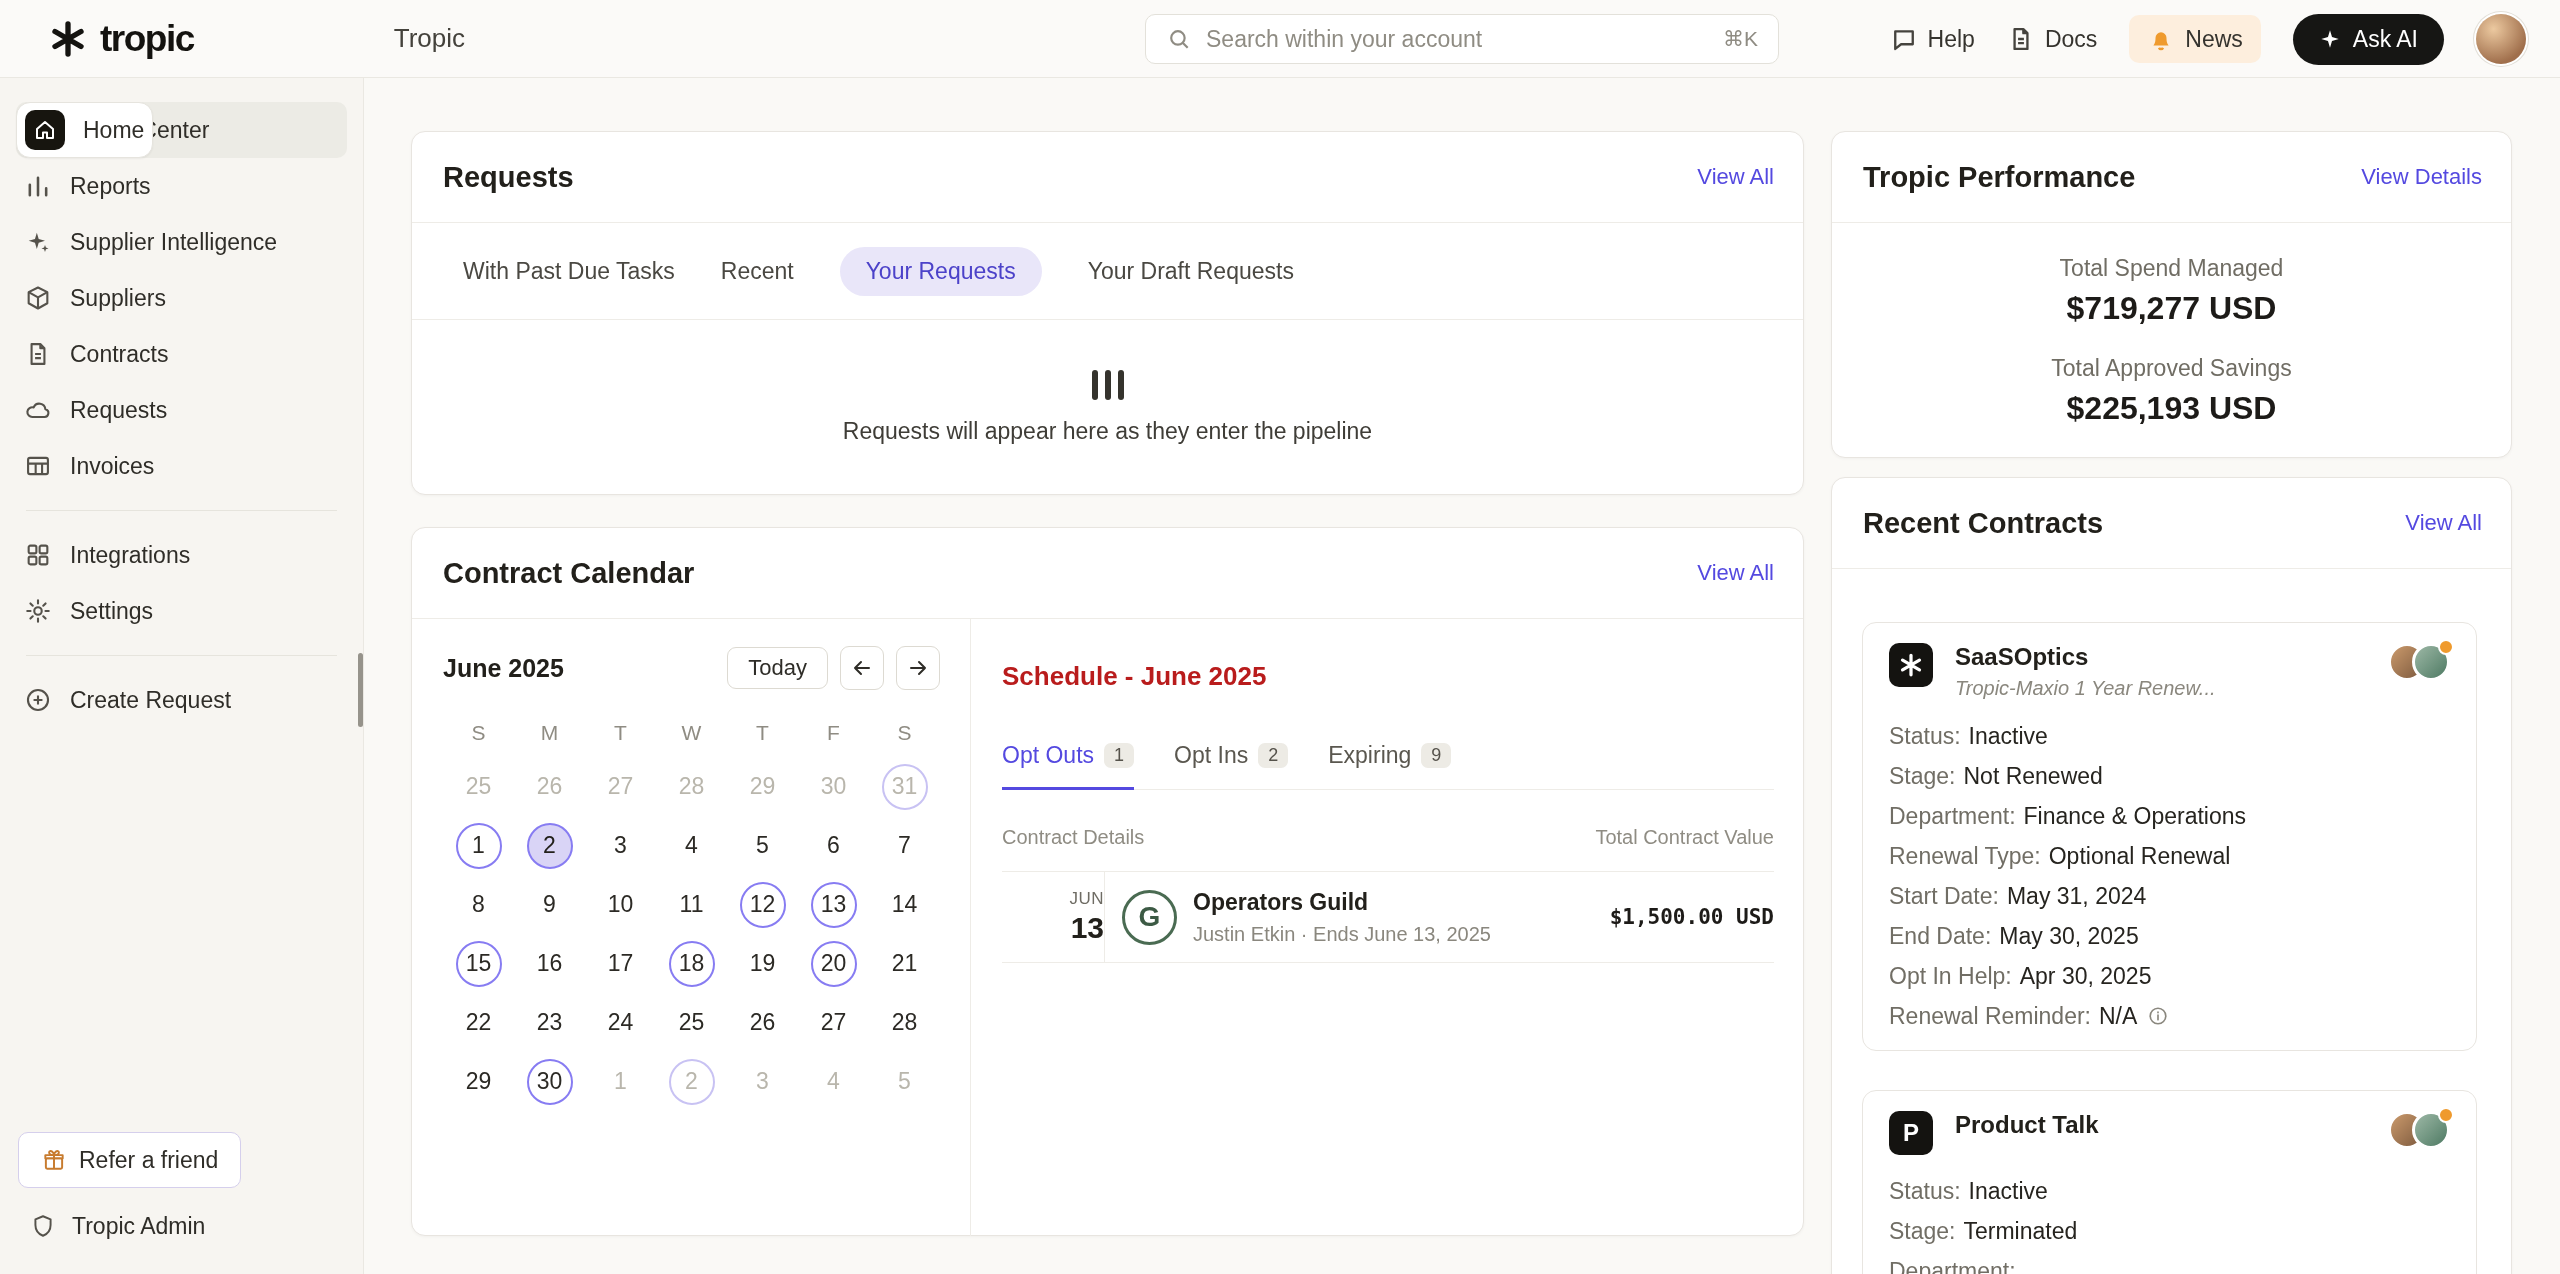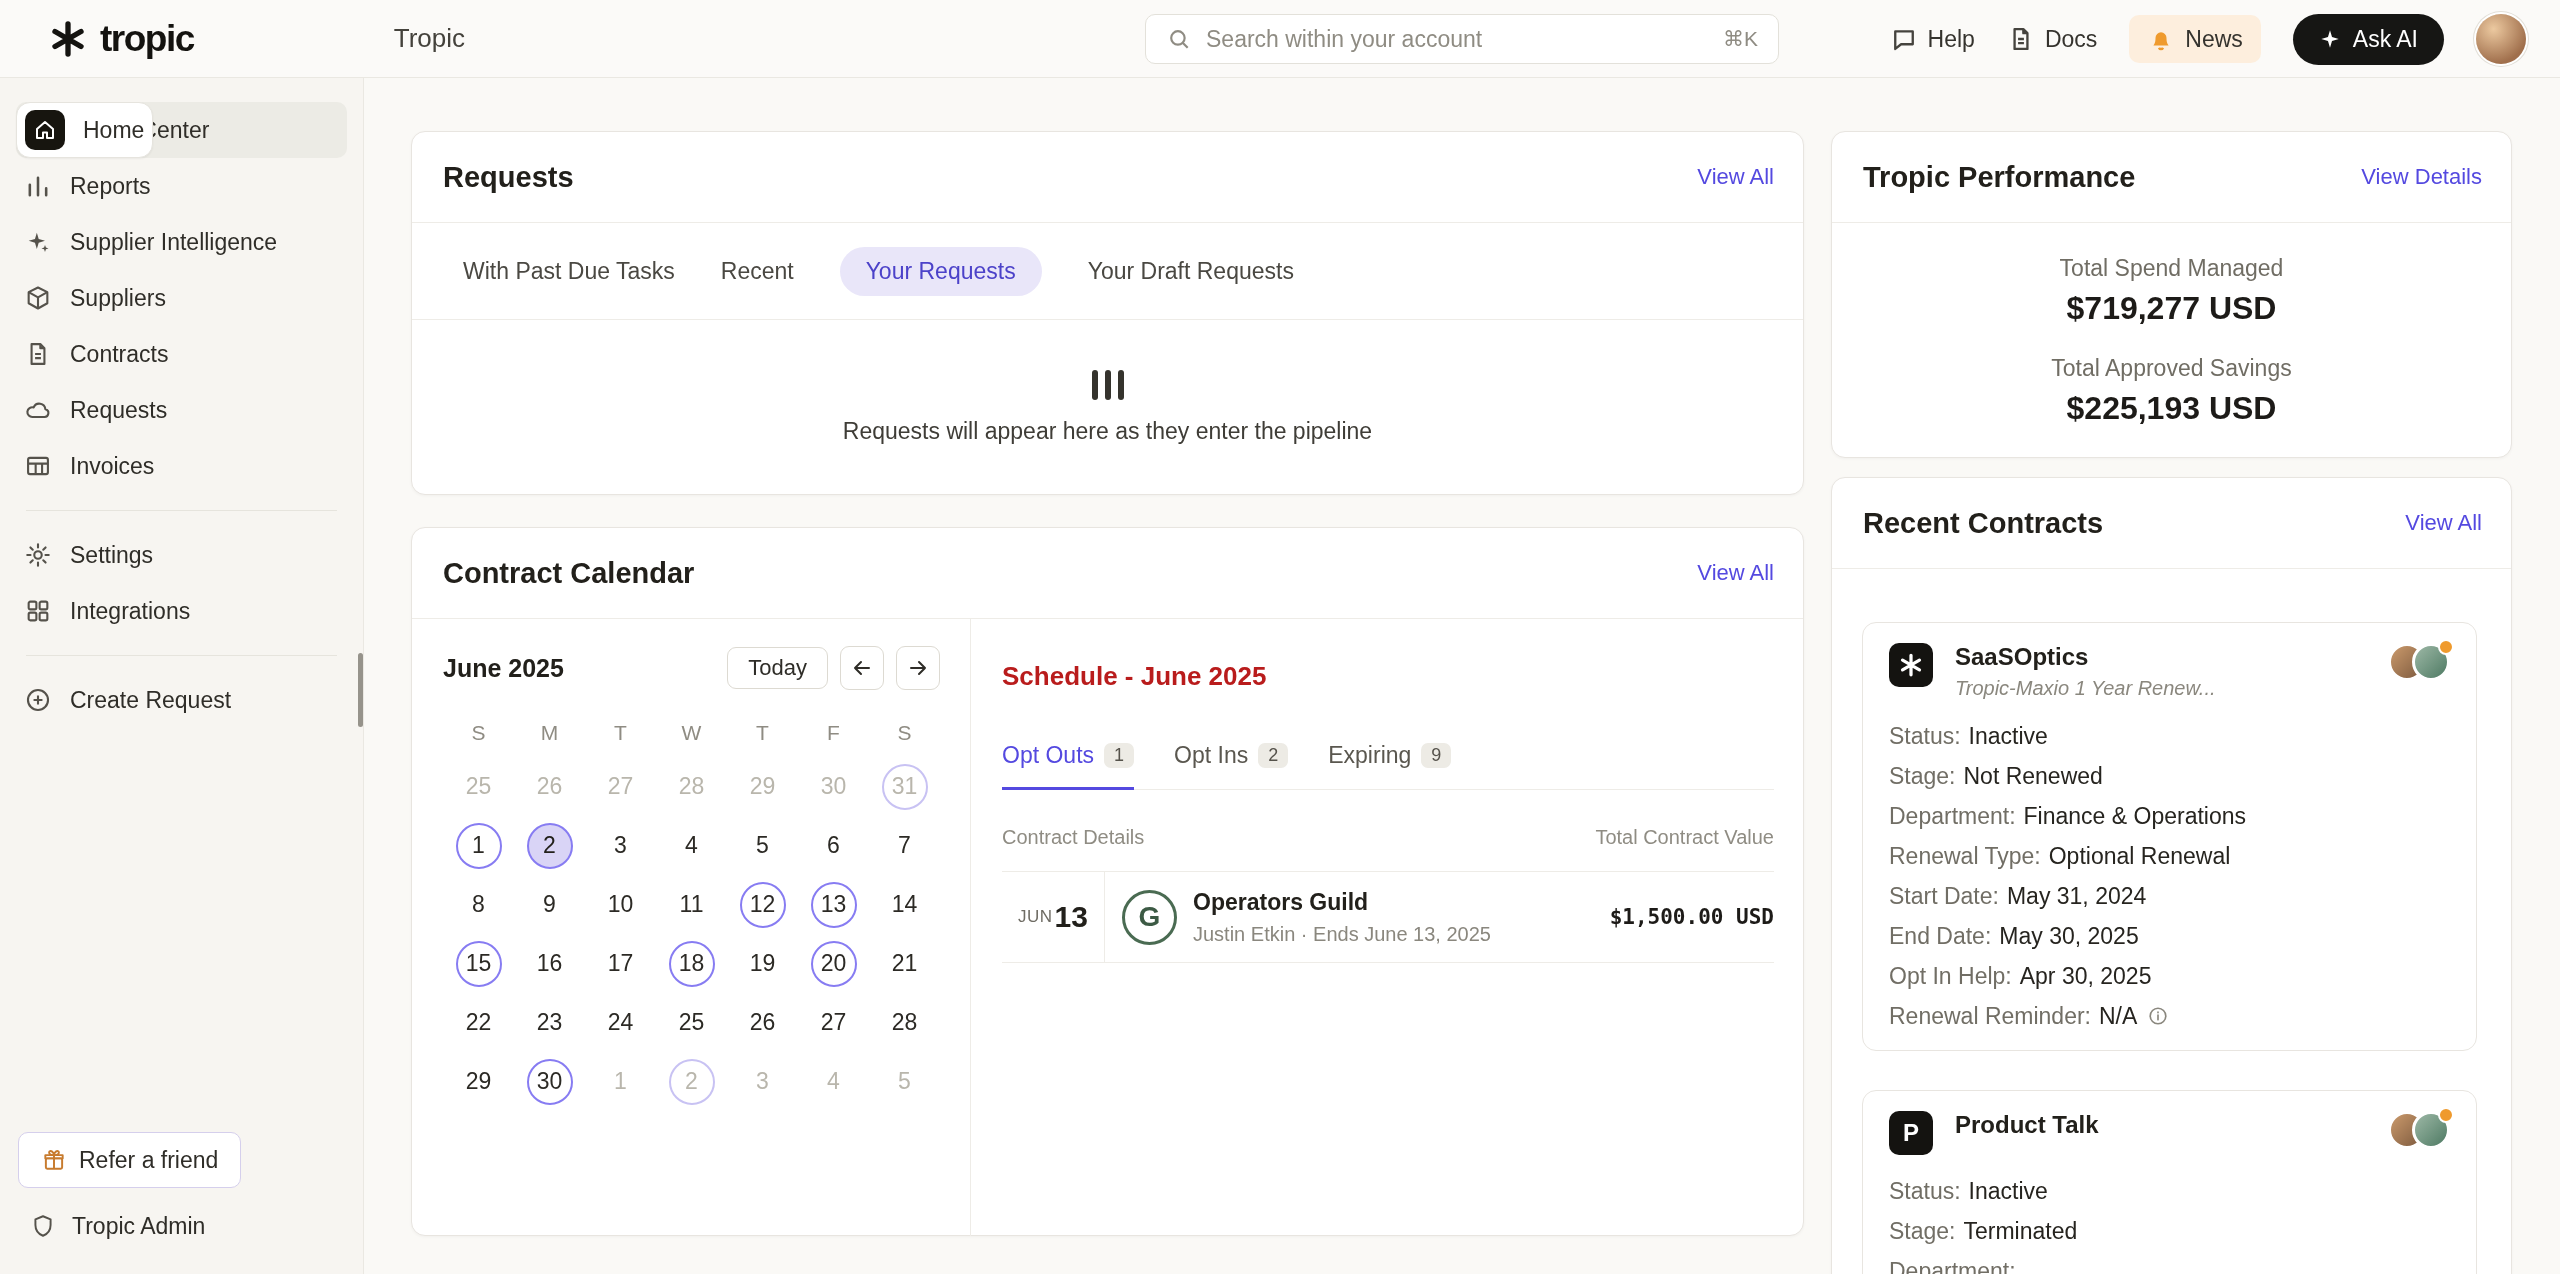--- a/index.html
+++ b/index.html
@@ -107,22 +107,22 @@
   .sched{flex:1;padding:42px 29px 0 31px}
   .sched-title{font-size:26px;font-weight:700;color:#b91c1c}
   .sched-tabs{display:flex;gap:40px;margin-top:50px;border-bottom:1px solid #eeece7}
   .sched-tab{display:flex;align-items:center;gap:10px;padding-bottom:18px;font-size:23px;color:#5a574f;
              border-bottom:3px solid transparent;margin-bottom:-1px;cursor:pointer}
   .sched-tab.active{color:#5449e0;border-bottom-color:#5449e0}
   .badge{background:#edebe5;border-radius:7px;padding:2px 10px;font-size:18px;color:#55524b}
   .sched-cols{display:flex;justify-content:space-between;margin-top:36px;font-size:20px;color:#8f8c83}
   .event-row{display:flex;align-items:center;margin-top:22px;border-top:1px solid #eeece7;
              border-bottom:1px solid #eeece7;height:92px;cursor:pointer}
-  .ev-date{width:103px;height:100%;border-right:1px solid #eeece7;display:flex;flex-direction:row;
-           align-items:center;justify-content:center;gap:2px;flex:0 0 auto}
+  .ev-date{width:103px;height:100%;border-right:1px solid #eeece7;display:flex;flex-direction:column;
+           align-items:flex-end;justify-content:center;gap:2px;flex:0 0 auto}
   .ev-mon{font-size:17px;color:#6f6c64;letter-spacing:.5px}
   .ev-day{font-size:30px;font-weight:600;color:#22201b}
   .ev-logo{width:55px;height:55px;border-radius:50%;border:3px solid #4a6b52;color:#3c5a44;
            display:flex;align-items:center;justify-content:center;font-size:28px;font-weight:700;
            margin-left:17px;flex:0 0 auto}
   .ev-main{margin-left:16px;display:flex;flex-direction:column;gap:7px}
   .ev-name{font-size:23px;font-weight:700;color:#22201b}
   .ev-meta{font-size:20px;color:#8a877e}
   .ev-value{margin-left:auto;font-family:"DejaVu Sans Mono",monospace;font-size:21px;font-weight:700;color:#1d1b18}
 
@@ -294,37 +294,37 @@
               <path d="M3.5 10 H20.5 M10 10 V19 M15.5 10 V19"></path>
             </svg>
           </span>
           <span class="side-label">Invoices</span>
         </div>
       </div>
     <div class="side-div"></div>
     <div id="side-secondary">
         <div class="side-item">
           <span class="ic">
-            <svg viewBox="0 0 24 24" fill="none" stroke="currentColor" stroke-width="1.8" stroke-linecap="round">
-              <circle cx="12" cy="12" r="3.2"></circle>
-              <path d="M12 2.8 V5.6 M12 18.4 V21.2 M2.8 12 H5.6 M18.4 12 H21.2 M5.5 5.5 L7.5 7.5 M16.5 16.5 L18.5 18.5 M18.5 5.5 L16.5 7.5 M7.5 16.5 L5.5 18.5"></path>
-            </svg>
-          </span>
-          <span class="side-label">Settings</span>
-        </div>
-        <div class="side-item">
-          <span class="ic">
             <svg viewBox="0 0 24 24" fill="none" stroke="currentColor" stroke-width="1.8">
               <rect x="4" y="4" width="6.6" height="6.6" rx="1.4"></rect>
               <rect x="13.4" y="4" width="6.6" height="6.6" rx="1.4"></rect>
               <rect x="4" y="13.4" width="6.6" height="6.6" rx="1.4"></rect>
               <rect x="13.4" y="13.4" width="6.6" height="6.6" rx="1.4"></rect>
             </svg>
           </span>
           <span class="side-label">Integrations</span>
+        </div>
+        <div class="side-item">
+          <span class="ic">
+            <svg viewBox="0 0 24 24" fill="none" stroke="currentColor" stroke-width="1.8" stroke-linecap="round">
+              <circle cx="12" cy="12" r="3.2"></circle>
+              <path d="M12 2.8 V5.6 M12 18.4 V21.2 M2.8 12 H5.6 M18.4 12 H21.2 M5.5 5.5 L7.5 7.5 M16.5 16.5 L18.5 18.5 M18.5 5.5 L16.5 7.5 M7.5 16.5 L5.5 18.5"></path>
+            </svg>
+          </span>
+          <span class="side-label">Settings</span>
         </div>
       </div>
     <div class="side-div"></div>
     <div class="side-item">
       <span class="ic">
         <svg viewBox="0 0 24 24" fill="none" stroke="currentColor" stroke-width="1.8">
             <circle cx="12" cy="12" r="8.6"></circle>
             <path d="M12 8.2 V15.8 M8.2 12 H15.8"></path>
           </svg>
       </span>

